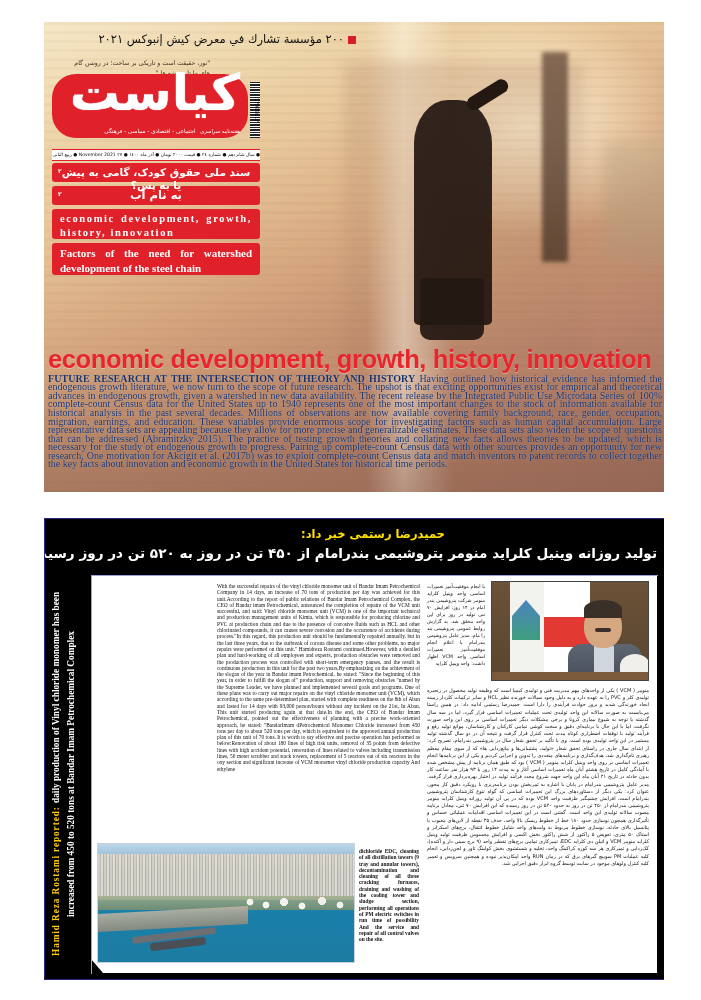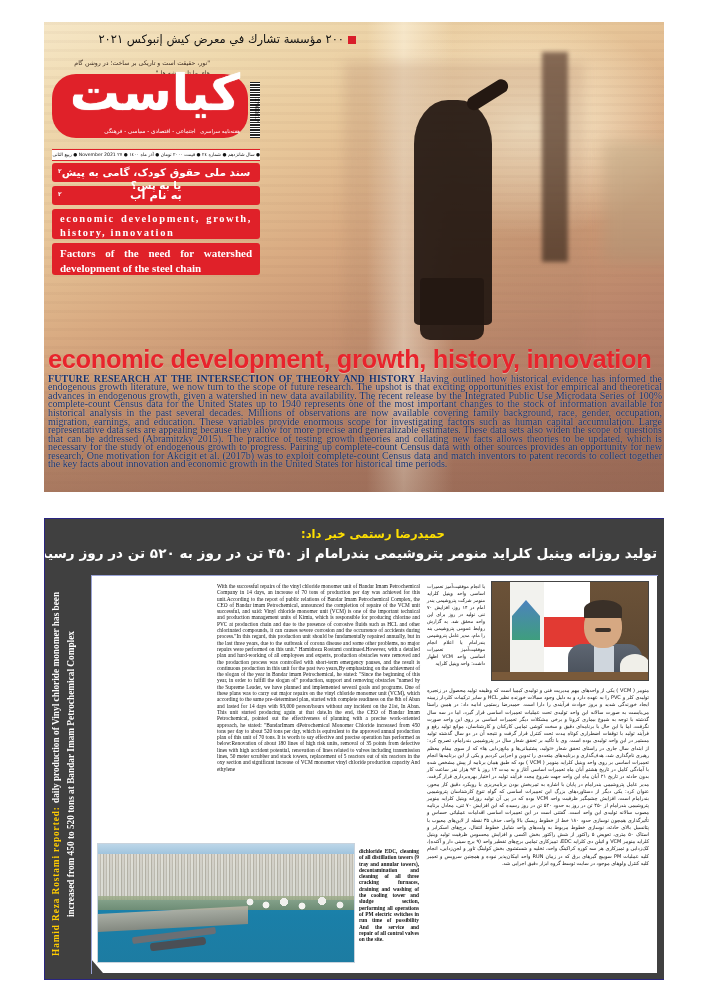--- a/index.html
+++ b/index.html
@@ -165,21 +165,21 @@
     margin-top:1px;width:614px;
     font-family:"Liberation Serif", serif;font-size:10px;line-height:8.6px;
     color:#16306b;text-align:justify;
     text-shadow:0 0 1px rgba(255,255,255,.5);
   }
   .abs-body .lead{font-weight:bold;letter-spacing:.1px;}
 
   
   .bottom-section{
     position:absolute;left:44px;top:518px;width:624px;height:462px;
-    background:#404040;
+    background:#000000;
     border:1px solid #2a2580;
     box-sizing:border-box;
   }
   .bs-inner{position:absolute;left:0;top:0;right:0;bottom:0;overflow:hidden;}
 
   .kicker-fa{
     position:absolute;right:14px;top:8px;width:560px;text-align:center;
     direction:rtl;color:#ffe000;font-family:"DejaVu Sans",sans-serif;
     font-weight:bold;font-size:11.5px;
   }

